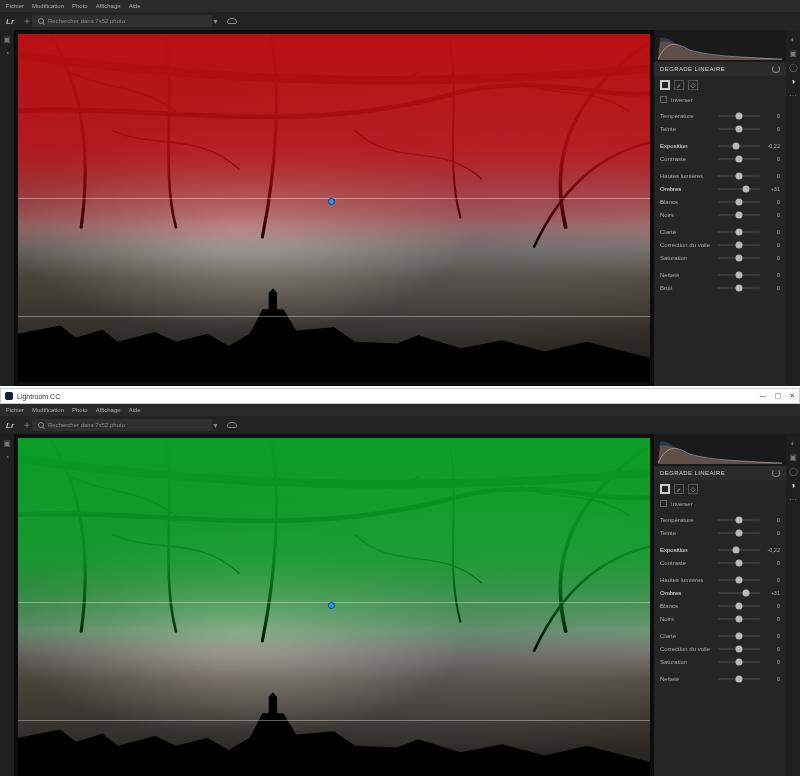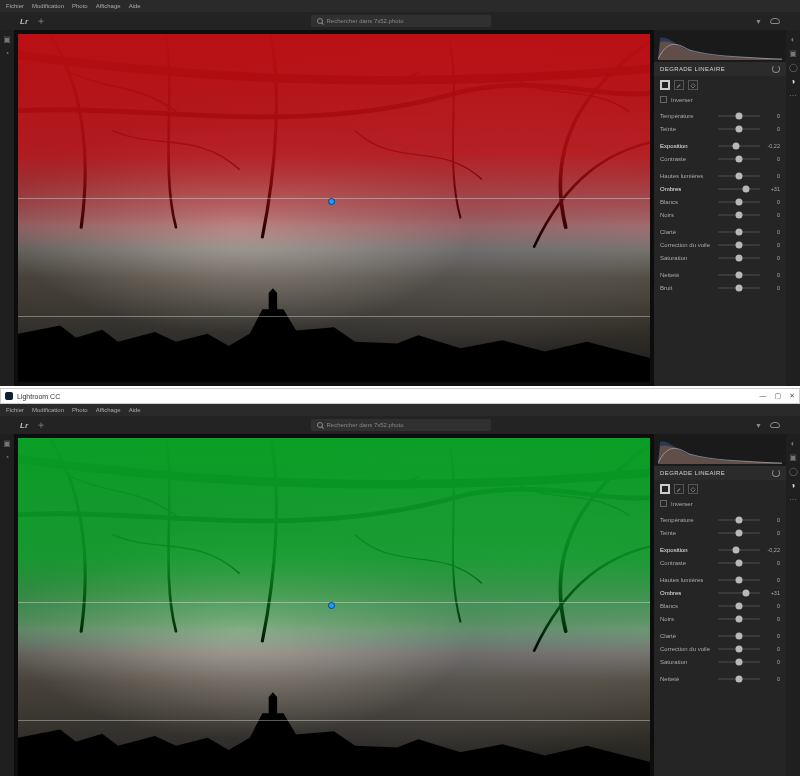--- a/index.html
+++ b/index.html
@@ -1,20 +1,20 @@
 <!DOCTYPE html>
 <html><head>
 <meta charset="utf-8">
 <style>
   * { box-sizing: border-box; margin: 0; padding: 0; font-family: "Segoe UI", Arial, sans-serif; }
   body { background: #fff; width: 800px; }
   .app { width: 800px; height: 386px; background: #1a1a1a; display: flex; flex-direction: column; position: relative; }
   .menubar { height: 12px; background: #2a2a2a; display: flex; align-items: center; gap: 8px; padding: 0 6px; font-size: 6px; color: #aaa; }
   .menubar span { cursor: default; }
-  .topbar { height: 18px; background: #232323; display: flex; align-items: center; justify-content: space-between; padding: 0 20px; }
+  .topbar { height: 18px; background: #232323; display: flex; align-items: center; justify-content: flex-start; padding: 0 6px; }
   .tb-left { display:flex; align-items:center; gap:8px; }
   .logo { font-size: 8px; color: #bbb; font-style: italic; font-weight: bold; }
   .add-icon { width:10px; height:10px; color:#888; font-size:10px; line-height:10px; }
   .search { display: flex; align-items: center; gap: 4px; background: #303030; height: 12px; padding: 0 6px; border-radius: 2px; min-width: 180px; }
   .search-icon { width: 6px; height: 6px; border: 1px solid #888; border-radius: 50%; position: relative; }
   .search-icon::after { content:""; position:absolute; width:3px; height:1px; background:#888; transform: rotate(45deg); bottom:-1px; right:-2px; }
   .search-text { font-size: 6px; color: #888; }
   .tb-right { display:flex; align-items:center; gap:8px; color:#888; }
   .cloud-icon { width:10px; height:6px; border:1px solid #888; border-radius: 4px 4px 2px 2px; }
   .body { flex: 1; display: flex; overflow: hidden; }

